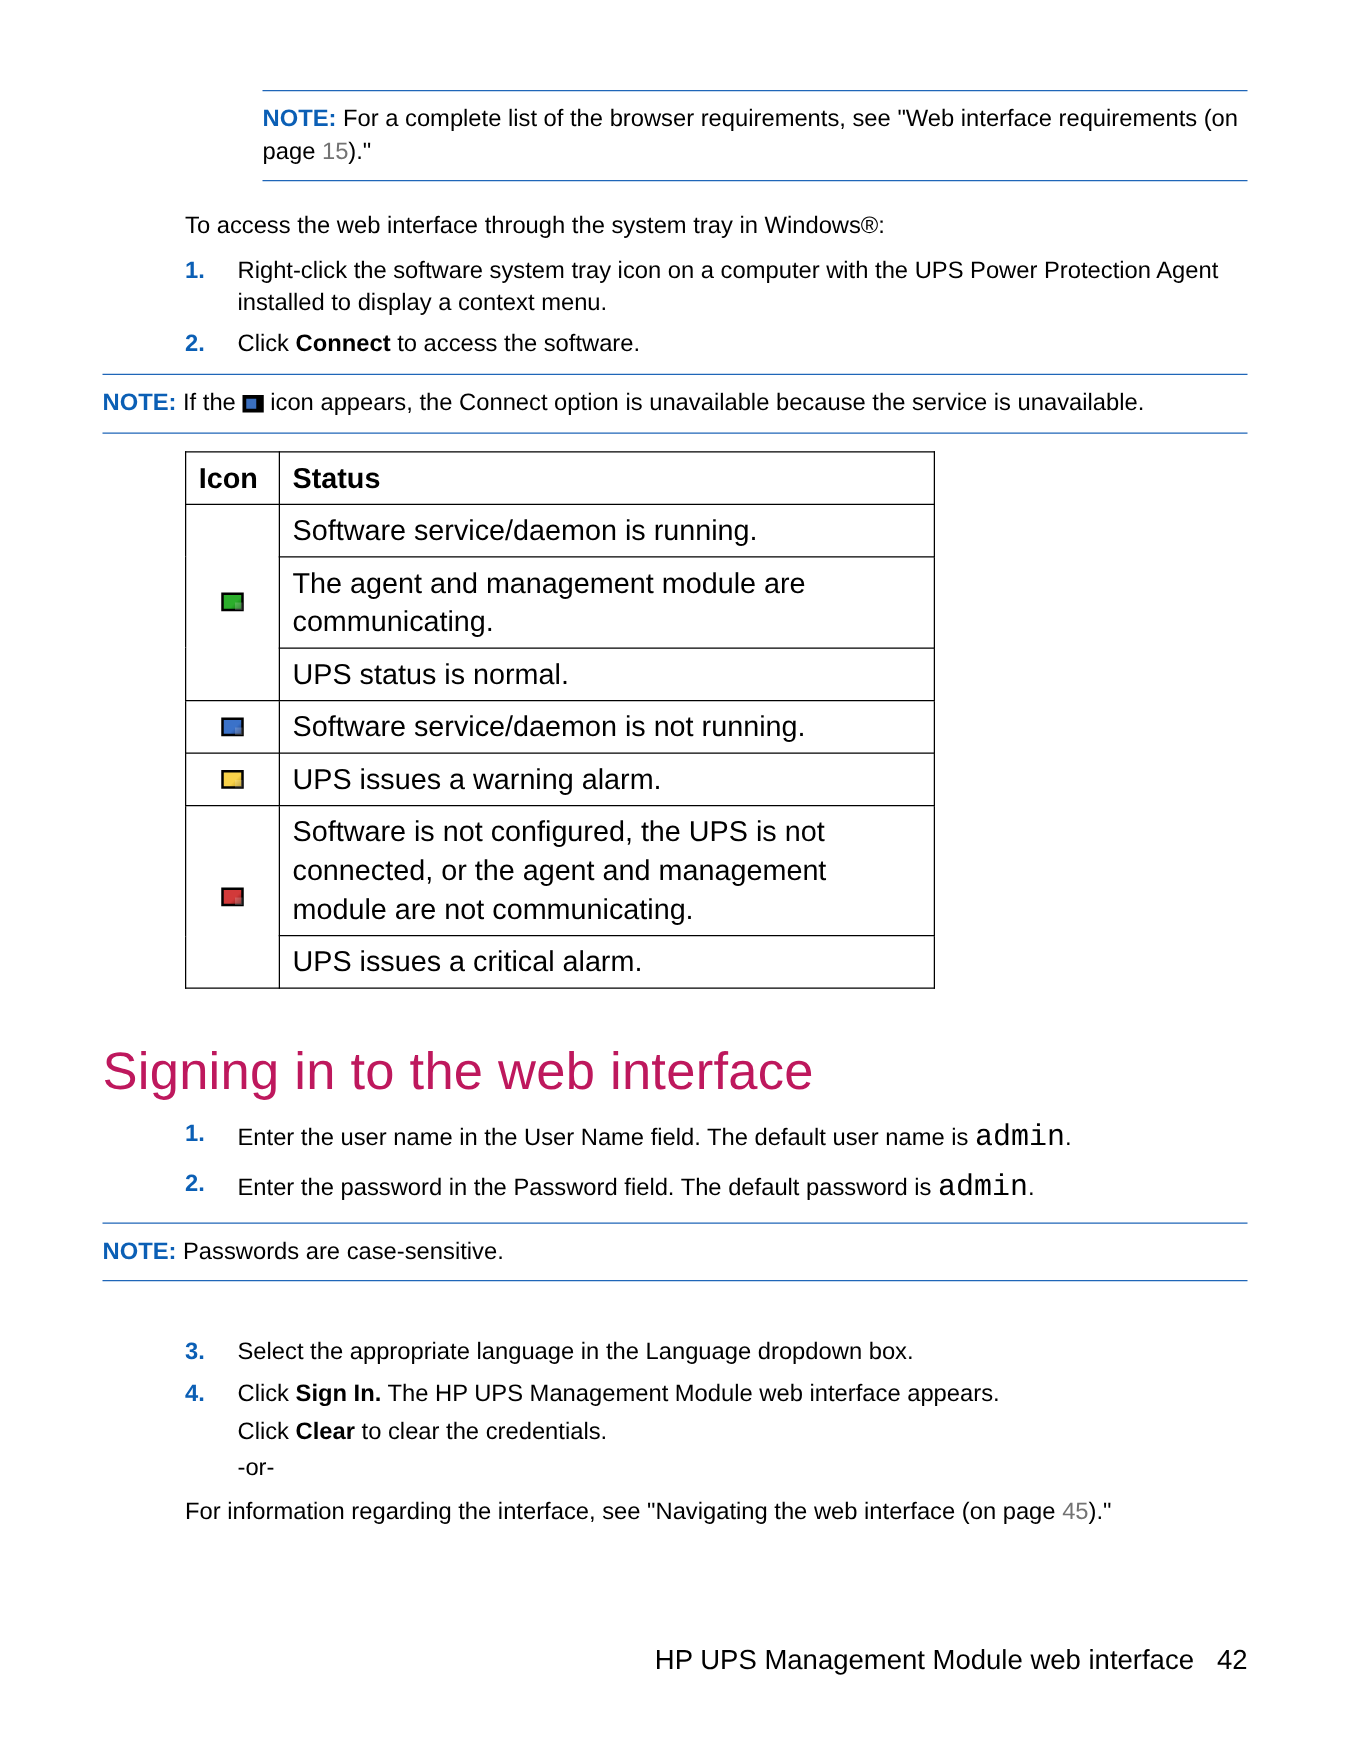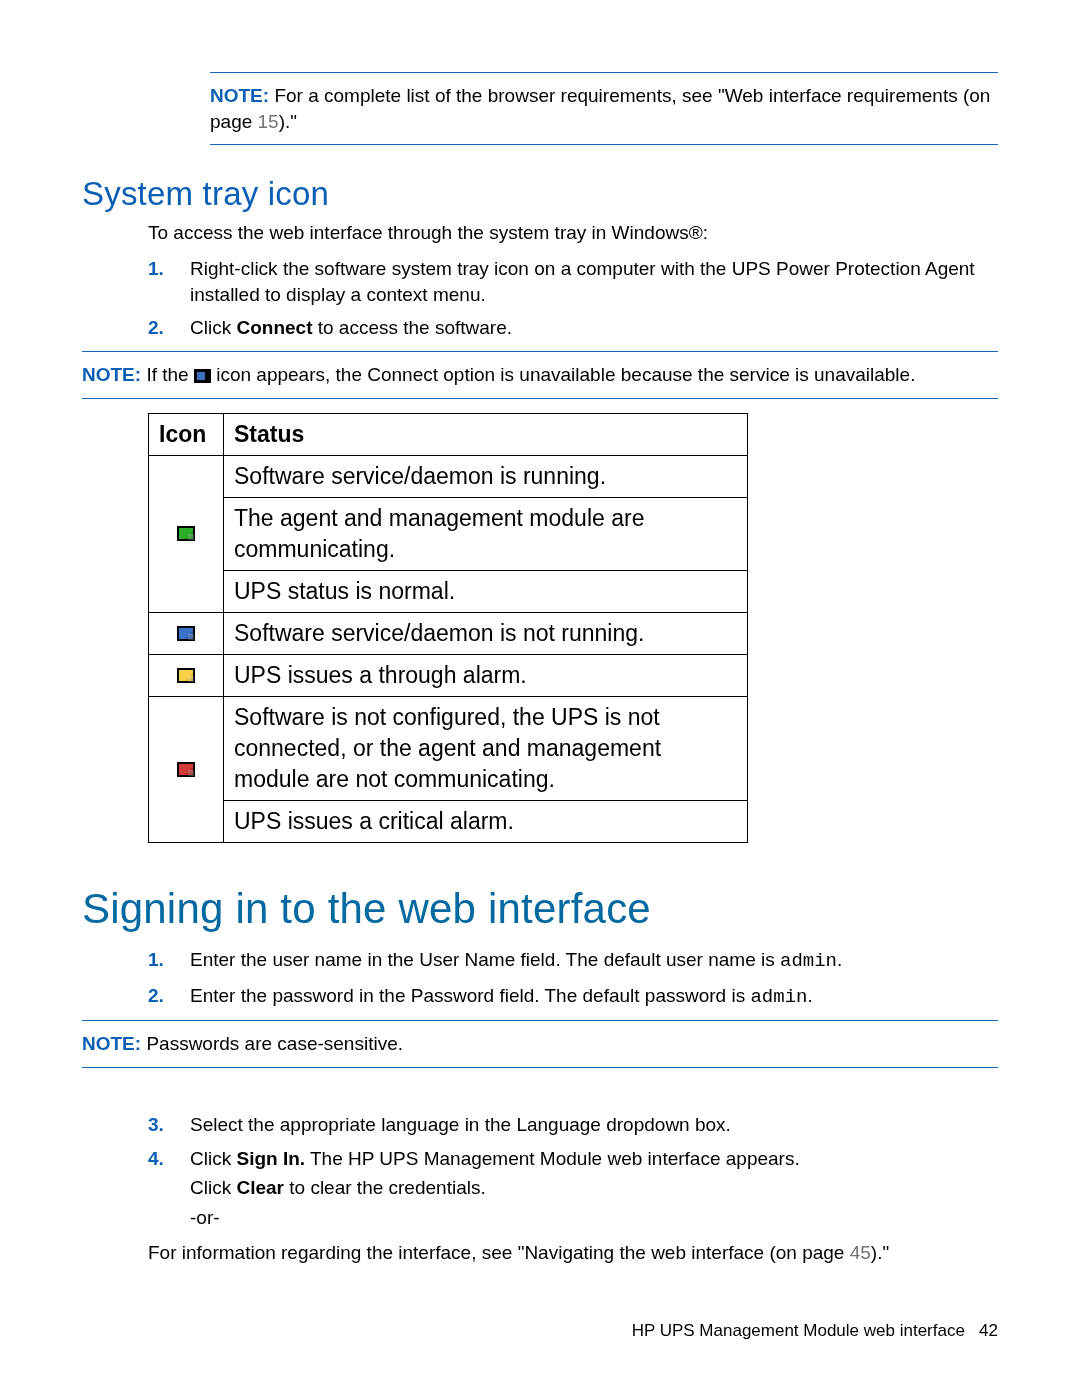--- a/index.html
+++ b/index.html
@@ -34,21 +34,21 @@
     color: #737373;
   }
   h2.section {
     color: #0b5fb5;
     font-weight: 400;
     font-size: 33px;
     margin: 30px 0 8px 0;
     letter-spacing: 0.2px;
   }
   h1.section {
-    color: #0369a1;
+    color: #be185d;
     font-weight: 400;
     font-size: 42px;
     margin: 42px 0 10px 0;
     letter-spacing: 0.2px;
   }
   .body-text {
     font-size: 19px;
     margin: 6px 0 6px 66px;
     line-height: 1.3;
   }
@@ -128,43 +128,42 @@
   .tray-icon.red::before    { background: linear-gradient(135deg,#d23a3a 60%,#7a1010); }
   .tray-icon::after {
     content: "";
     position: absolute;
     right: 1px; bottom: 1px;
     width: 6px; height: 6px;
     background: #fff3;
   }
   code.mono {
     font-family: "Courier New", monospace;
-    font-size: 19px;
+    font-size: 24px;
   }
   .footer {
     position: absolute;
     bottom: 56px;
     right: 82px;
-    font-size: 17px;
+    font-size: 22px;
     text-align: right;
   }
   .cell-nb { border-top: none !important; }
   .icon-cell { text-align: center !important; vertical-align: middle !important; width: 54px; }
   .bold { font-weight: bold; text-align: center; }
 </style>
 </head>
 <body>
 
 <div class="page">
 
   <div class="note-box sub-indent">
     <span class="note-label">NOTE:</span><span>  For a complete list of the browser requirements, see "Web interface requirements (on page </span><span class="link">15</span><span>)."</span>
   </div>
 
-  <h2 class="section">System tray icon</h2>
   <p class="body-text">To access the web interface through the system tray in Windows®:</p>
 
   <ol class="steps">
     <li>
       <span class="num">1.</span>
       <span class="txt">Right-click the software system tray icon on a computer with the UPS Power Protection Agent installed to display a context menu.</span>
     </li>
     <li>
       <span class="num">2.</span>
       <span class="txt">
@@ -195,21 +194,21 @@
           <td class="cell-nb">UPS status is normal.</td>
         </tr>
 
     <tr>
       <td class="icon-cell"><span class="tray-icon blue"></span></td>
       <td>Software service/daemon is not running.</td>
     </tr>
 
     <tr>
       <td class="icon-cell"><span class="tray-icon yellow"></span></td>
-      <td>UPS issues a through alarm.</td>
+      <td>UPS issues a warning alarm.</td>
     </tr>
 
     <tr>
       <td class="icon-cell" rowspan="2"><span class="tray-icon red"></span></td>
       <td>Software is not configured, the UPS is not connected, or the agent and management module are not communicating.</td>
     </tr>
     <tr>
           <td class="cell-nb">UPS issues a critical alarm.</td>
         </tr>
   </tbody>

